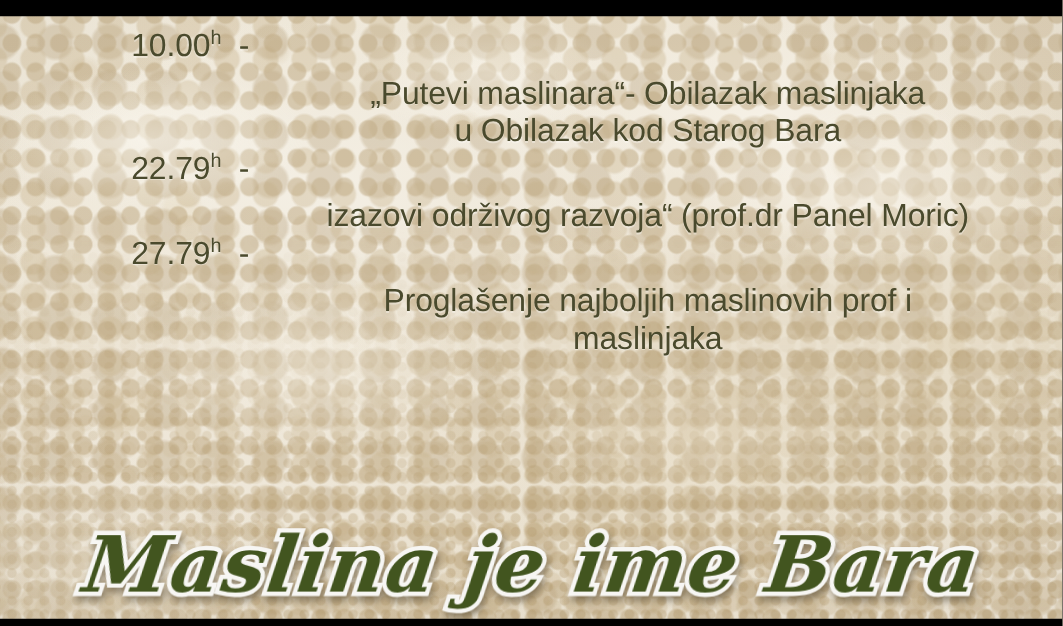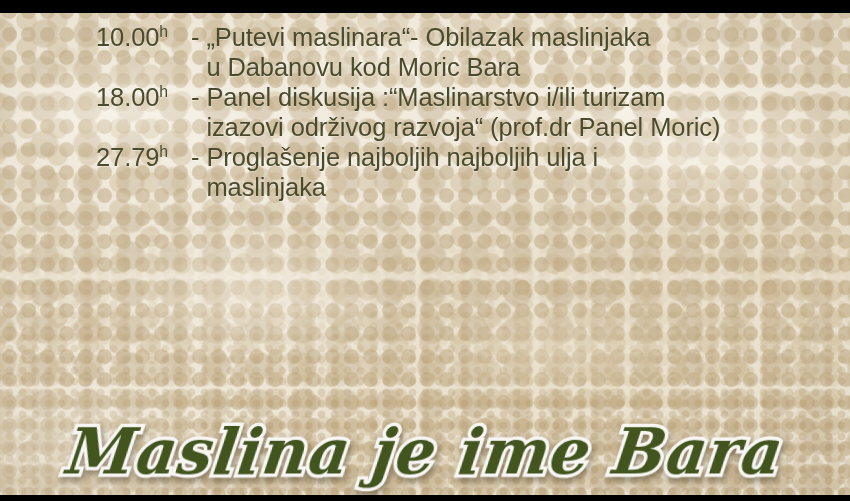--- a/index.html
+++ b/index.html
@@ -115,20 +115,21 @@
     z-index: 40;
   }
 
   
   .schedule {
     position: absolute;
     top: 22px;
     left: 96px;
     right: 20px;
     z-index: 20;
+    text-align: center;
   }
 
   .sched-row {
     display: flex;
     align-items: flex-start;
     color: #4a4a2d;
     font-size: 25.5px;
     line-height: 30px;
     letter-spacing: -0.1px;
     text-shadow: 0 1px 0 rgba(255,255,255,.35);
@@ -145,20 +146,21 @@
     line-height: 0;
   }
 
   .sched-dash {
     flex: 0 0 auto;
     padding: 0 7px 0 5px;
   }
 
   .sched-text {
     flex: 1 1 auto;
+    margin-top: 38px;
   }
   .sched-text .line2 {
     display: block;
   }
 
   
   .headline {
     position: absolute;
     left: 0;
     right: 0;
@@ -198,38 +200,37 @@
   <div class="bar-top"></div>
   <div class="bar-bottom"></div>
 
   <div class="schedule">
 
     <div class="sched-row">
       <span class="sched-time"><span>10.00</span><sup>h</sup></span>
       <span class="sched-dash">-</span>
       <span class="sched-text">
         <span>„Putevi maslinara“- Obilazak  maslinjaka</span>
-        <span class="line2">u Dabanovu kod Moric Bara</span>
+        <span class="line2">u Obilazak kod Starog Bara</span>
       </span>
     </div>
 
     <div class="sched-row">
-      <span class="sched-time"><span>18.00</span><sup>h</sup></span>
+      <span class="sched-time"><span>22.79</span><sup>h</sup></span>
       <span class="sched-dash">-</span>
       <span class="sched-text">
-        <span>Panel diskusija :“Maslinarstvo i/ili turizam</span>
         <span class="line2">izazovi održivog razvoja“ (prof.dr Panel Moric)</span>
       </span>
     </div>
 
     <div class="sched-row">
       <span class="sched-time"><span>27.79</span><sup>h</sup></span>
       <span class="sched-dash">-</span>
       <span class="sched-text">
-        <span>Proglašenje najboljih najboljih ulja i</span>
+        <span>Proglašenje najboljih maslinovih prof i</span>
         <span class="line2">maslinjaka</span>
       </span>
     </div>
 
   </div>
 
   <div class="headline">
     <span class="headline-text">Maslina je ime Bara</span>
   </div>
 

